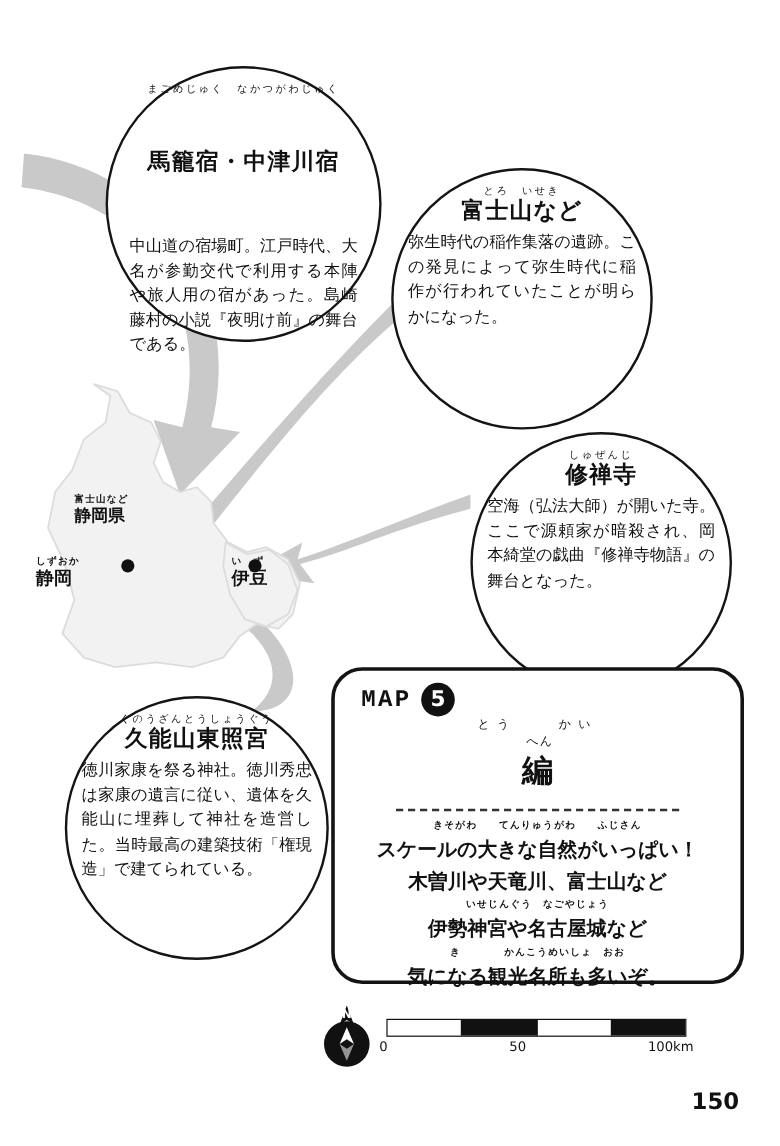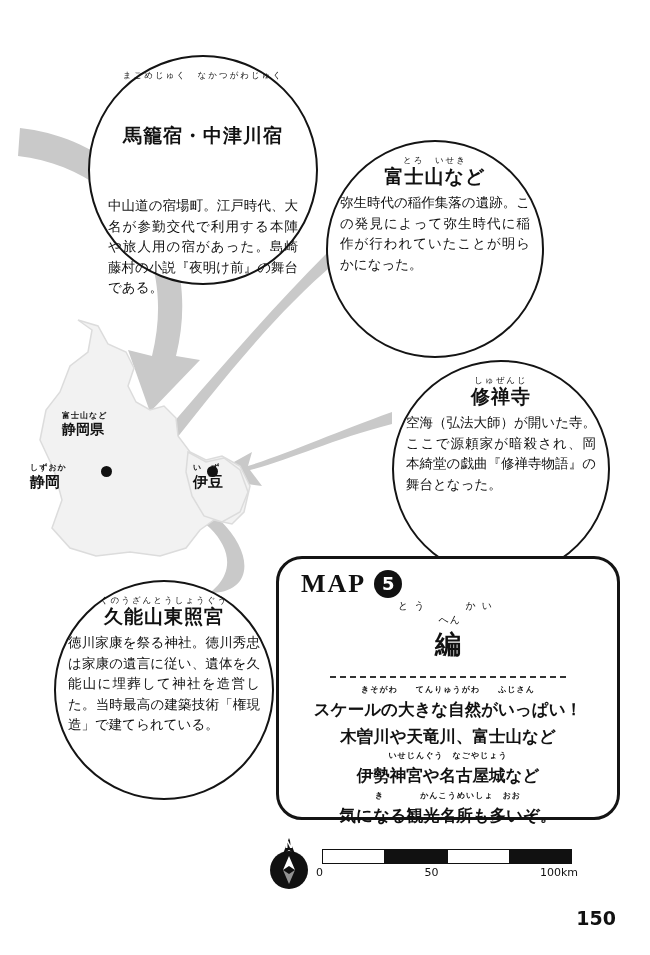--- a/index.html
+++ b/index.html
@@ -88,21 +88,21 @@
   #mappanel {
     position:absolute; left:276px; top:556px; width:344px; height:264px;
     border:3px solid #141414; border-radius:26px; background:#fff;
     text-align:center;
   }
   .map-no {
     display:flex; align-items:center; justify-content:flex-start;
     padding:10px 0 0 22px;
     font-weight:bold;
   }
-  .map-no .mw { font-size:26px; letter-spacing:2px; font-family:Liberation Serif, serif; }
+  .map-no .mw { font-size:20px; letter-spacing:2px; font-family:Liberation Mono, monospace; }
   .map-no .circnum {
     display:inline-block; width:28px; height:28px; border-radius:50%;
     background:#111; color:#fff; font-size:18px; line-height:28px;
     margin-left:8px; text-align:center;
   }
   .bigtitle {
     margin-top:2px;
     display:flex; align-items:flex-end; justify-content:center; gap:4px;
   }
   .bigtitle .kanji {

